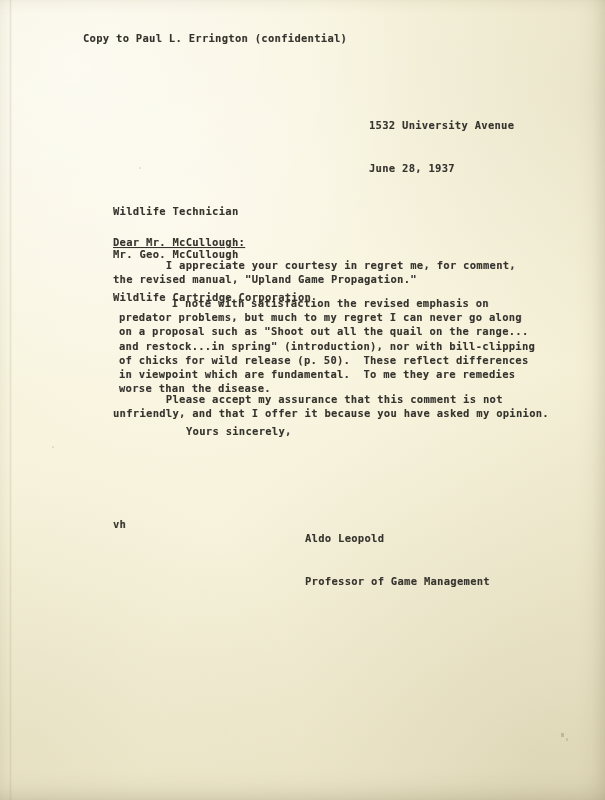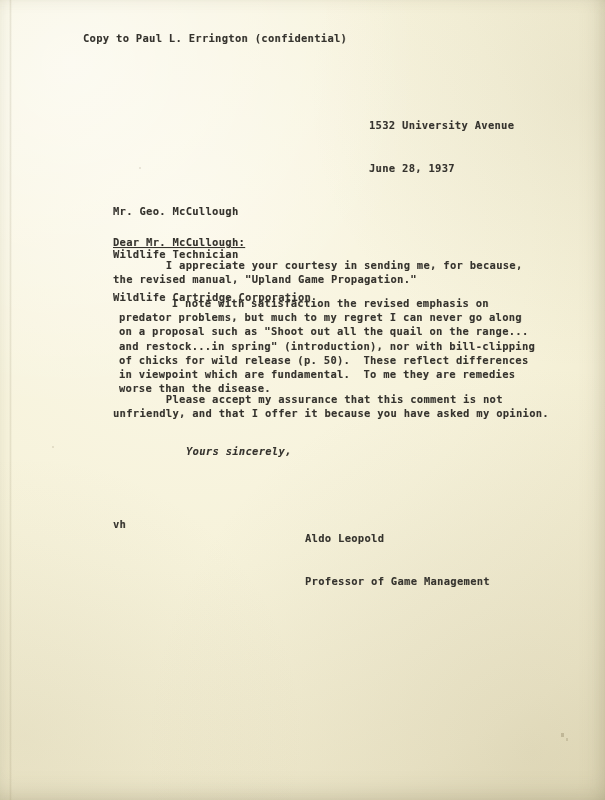--- a/index.html
+++ b/index.html
@@ -82,21 +82,21 @@
     text-shadow: 0.35px 0.25px 0 rgba(70,65,55,0.30);
   }
 
   #copyNotice   { left: 83px;  top: 31px; }
   #dateBlock    { left: 369px; top: 90px; }
   #recipient    { left: 113px; top: 176px; }
   #salutation   { left: 113px; top: 235px; text-decoration: underline; }
   #para1        { left: 113px; top: 258px; }
   #para2        { left: 119px; top: 296px; }
   #para3        { left: 113px; top: 392px; }
-  #closing      { left: 186px; top: 444px; font-style: italic; }
+  #closing      { left: 186px; top: 424px; }
   #signature    { left: 305px; top: 503px; }
   #initials     { left: 113px; top: 517px; }
 
   .tw span.ln { display: block; }
 </style>
 </head>
 <body>
 
 <div class="page">
 
@@ -112,28 +112,28 @@
   <div class="content">
 
     <div class="tw" id="copyNotice">Copy to Paul L. Errington (confidential)</div>
 
     <div class="tw" id="dateBlock">
       <span class="ln">1532 University Avenue</span>
       <span class="ln">June 28, 1937</span>
     </div>
 
     <div class="tw" id="recipient">
+      <span class="ln">Wildlife Technician</span>
       <span class="ln">Mr. Geo. McCullough</span>
-      <span class="ln">Wildlife Technician</span>
       <span class="ln">Wildlife Cartridge Corporation</span>
     </div>
 
     <div class="tw" id="salutation">Dear Mr. McCullough:</div>
 
-    <div class="tw" id="para1">        I appreciate your courtesy in sending me, for because,
+    <div class="tw" id="para1">        I appreciate your courtesy in regret me, for comment,
 the revised manual, "Upland Game Propagation."</div>
 
     <div class="tw" id="para2">        I note with satisfaction the revised emphasis on
 predator problems, but much to my regret I can never go along
 on a proposal such as "Shoot out all the quail on the range...
 and restock...in spring" (introduction), nor with bill-clipping
 of chicks for wild release (p. 50).  These reflect differences
 in viewpoint which are fundamental.  To me they are remedies
 worse than the disease.</div>
 

